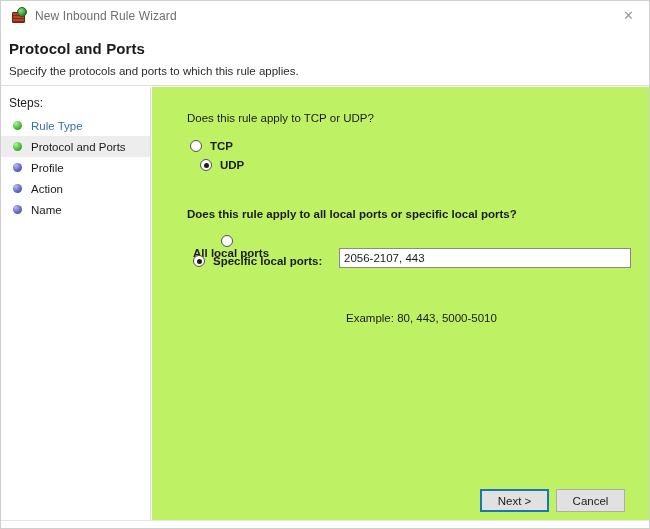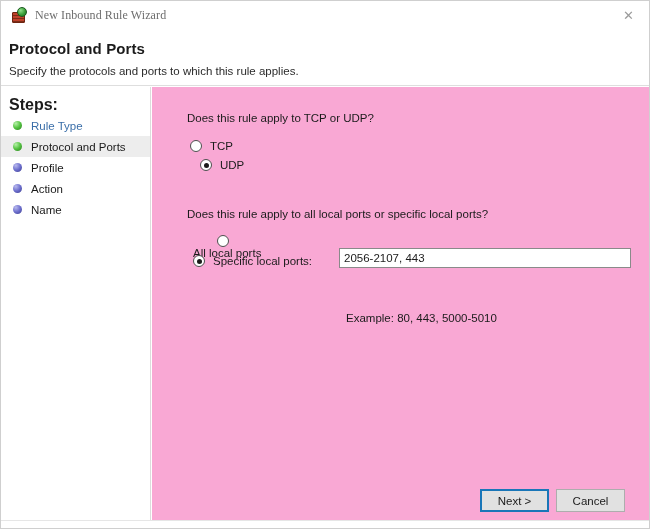--- a/index.html
+++ b/index.html
@@ -23,21 +23,20 @@
   }
 
   
   .titlebar {
     position: absolute;
     left: 0; top: 0;
     width: 650px; height: 29px;
     background: #ffffff;
     display: flex;
     align-items: center;
-    font-family: Liberation Serif, serif;
   }
   .title-icon {
     margin-left: 9px;
     width: 17px; height: 17px;
     position: relative;
     flex: none;
   }
   .title-icon .wall {
     position: absolute;
     left: 2px; bottom: 1px;
@@ -110,22 +109,22 @@
     left: 0; top: 86px;
     width: 150px;
     bottom: 8px;
     background: #ffffff;
     border-right: 1px solid #dcdcdc;
     box-sizing: border-box;
   }
   .sidebar .steps-label {
     position: absolute;
     left: 8px; top: 9px;
-    font-size: 16px;
-    font-weight: bold;
+    font-size: 12px;
+    font-weight: normal;
     color: #1b1b1b;
   }
   .step-list {
     position: absolute;
     left: 0; top: 28px;
     width: 149px;
   }
   .step {
     position: relative;
     height: 21px;
@@ -155,32 +154,32 @@
     white-space: nowrap;
   }
   .step .label.link {
     color: #3a6ea8;
   }
 
   .main {
     position: absolute;
     left: 151px; top: 86px;
     right: 0; bottom: 8px;
-    background: #f9a8d4;
+    background: #bef264;
   }
 
   
   .question {
     position: absolute;
     font-size: 11.5px;
     color: #1b1b1b;
     white-space: nowrap;
   }
   .q1 { left: 35px; top: 25px; }
-  .q2 { left: 35px; top: 121px; }
+  .q2 { left: 35px; top: 121px; font-weight: bold; }
 
   .radio-row {
     position: absolute;
     display: flex;
     align-items: center;
     white-space: nowrap;
   }
   .radio {
     width: 12px; height: 12px;
     border-radius: 50%;
@@ -194,21 +193,21 @@
   .radio.checked::after {
     content: "";
     position: absolute;
     left: 2.5px; top: 2.5px;
     width: 5px; height: 5px;
     border-radius: 50%;
     background: #1b1b1b;
   }
   .radio-row .rlabel {
     font-size: 11.5px;
-    font-weight: normal;
+    font-weight: bold;
     color: #1b1b1b;
   }
 
   .r-tcp { left: 38px; top: 53px; }
   .r-udp { left: 38px; top: 72px; padding-left: 10px; }
   .r-all { left: 41px; top: 148px; flex-direction: column; }
   .r-spec { left: 41px; top: 168px; }
 
   .ports-input {
     position: absolute;

